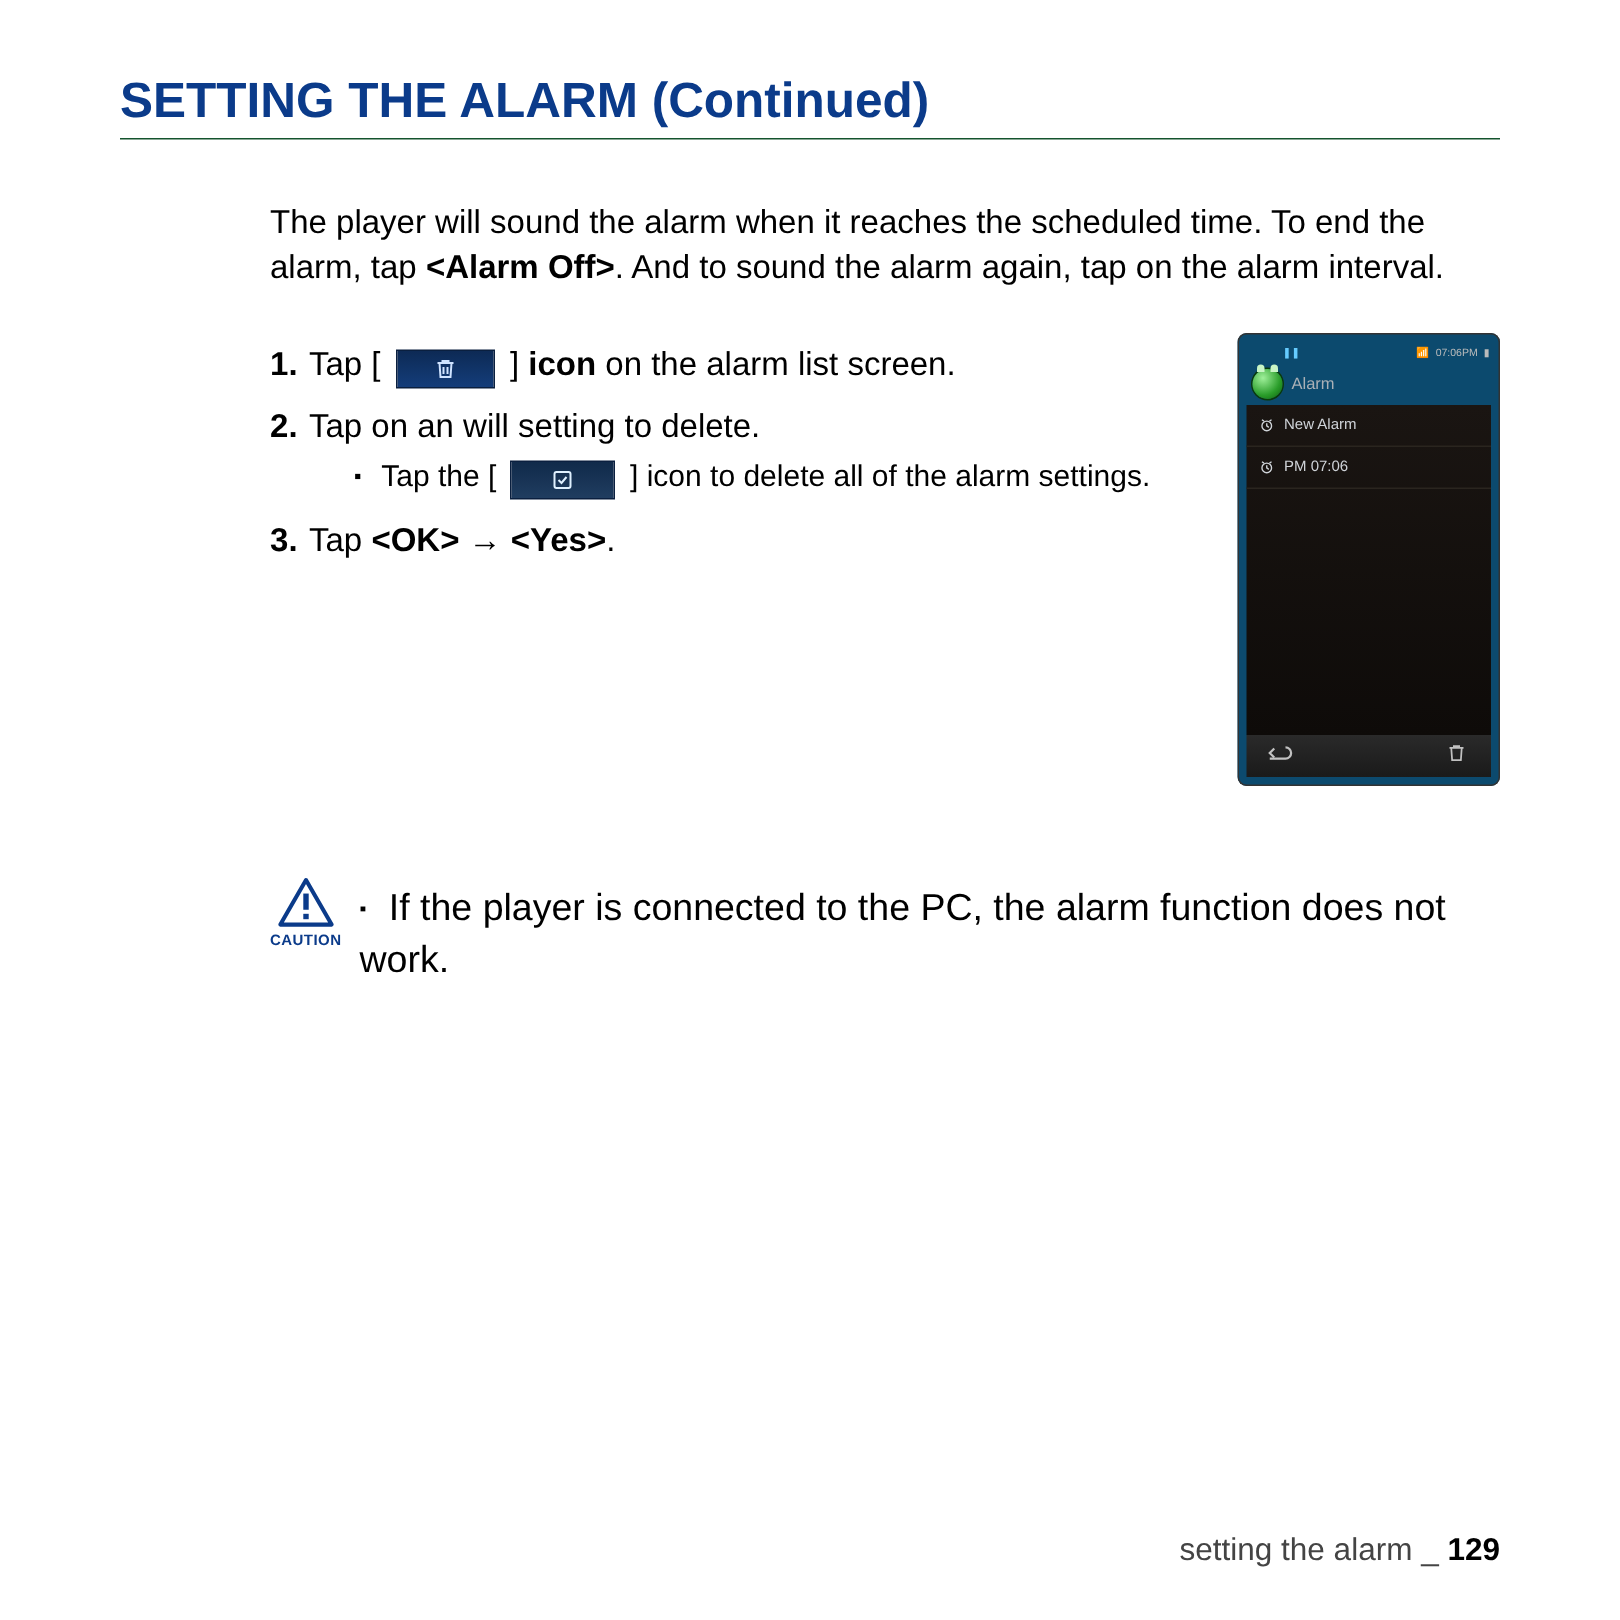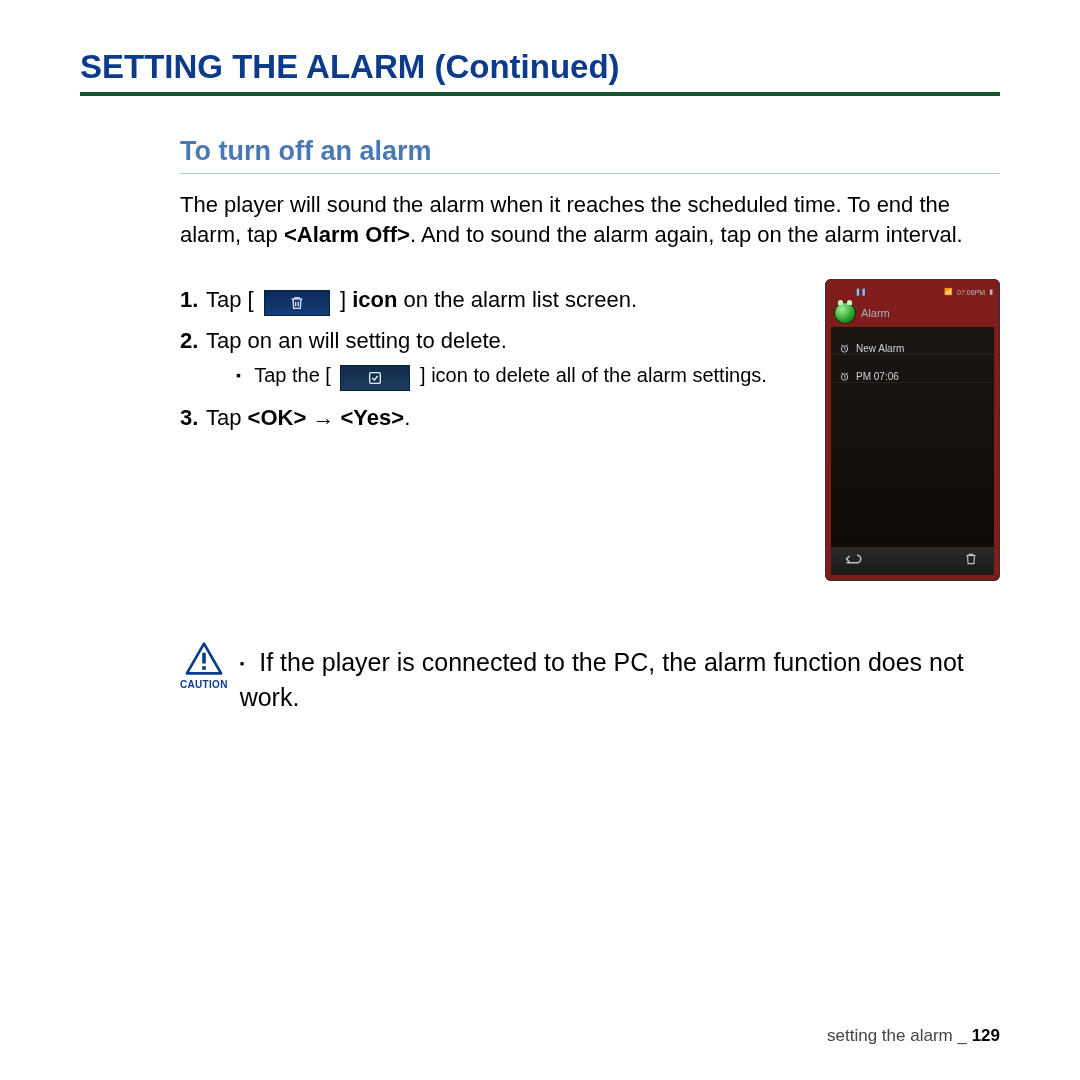--- a/index.html
+++ b/index.html
@@ -2,21 +2,21 @@
 <html><head>
 <meta charset="utf-8">
 <style>
   * { box-sizing: border-box; margin: 0; padding: 0; }
   html, body { width: 1080px; height: 1080px; background: #fff; font-family: Arial, Helvetica, sans-serif; color: #000; }
   .page { padding: 48px 80px 0 80px; position: relative; height: 1080px; }
   h1.page-title {
     color: #0b3b8a;
     font-size: 33px;
     font-weight: bold;
-    border-bottom: 4px solid #14532d;
+    border-bottom: 1px solid #14532d;
     padding-bottom: 6px;
     margin-bottom: 40px;
   }
   .section { margin-left: 100px; margin-right: 0; margin-bottom: 34px; }
   h2.section-title {
     color: #4a78b5;
     font-size: 27px;
     font-weight: bold;
     border-bottom: 1px solid #b7c6de;
     padding-bottom: 6px;
@@ -54,21 +54,21 @@
   }
   .icon-chip svg { width: 16px; height: 18px; }
   .icon-chip.light { background: linear-gradient(#102a4a, #203d60); width: 70px; }
   .device {
     width: 175px;
     flex: 0 0 175px;
     margin-top: -4px;
   }
   .device-frame {
     width: 175px; height: 302px;
-    background: #7f1d1d;
+    background: #0c4a6e;
     border-radius: 6px;
     padding: 6px;
     display: flex; flex-direction: column;
     box-shadow: inset 0 0 0 1px #333;
   }
   .statusbar {
     height: 14px;
     display: flex; align-items: center; justify-content: space-between;
     color: #9ab; font-size: 7px;
     padding: 0 1px 0 24px;
@@ -88,53 +88,52 @@
   }
   .clock-badge::after {
     content: ""; position: absolute; left: 3px; top: -3px; width: 5px; height: 5px;
     background: #c9f5c5; border-radius: 50% 50% 0 0;
     box-shadow: 9px 0 0 #c9f5c5;
   }
   .app-title { color: #aab0b6; font-size: 11px; }
   .list { flex: 1; background: linear-gradient(#1a1512, #0e0b09); }
   .list-row {
     height: 28px; border-bottom: 1px solid #2a251f;
-    display: flex; align-items: flex-end; gap: 6px;
+    display: flex; align-items: center; gap: 6px;
     padding: 0 8px; color: #cfd3d8; font-size: 10px;
   }
   .row-icon { width: 11px; height: 11px; }
   .device-footer {
     height: 28px; background: linear-gradient(#2a2a2a, #1a1a1a);
     display: flex; align-items: center; justify-content: space-between;
     padding: 0 14px;
   }
   .device-footer svg { width: 18px; height: 14px; opacity: .85; }
   .caution-row {
     display: flex; align-items: flex-start; gap: 12px;
     margin-top: 60px;
   }
   .caution-badge { display: flex; flex-direction: column; align-items: center; text-align: right; }
   .caution-badge svg { width: 40px; height: 36px; }
   .caution-label { font-size: 10px; font-weight: bold; color: #0b3b8a; margin-top: 2px; letter-spacing: .3px; }
   .caution-text { font-size: 25px; line-height: 1.4; margin-top: 4px; }
   .caution-text::before { content: "▪"; font-size: 13px; margin-right: 8px; position: relative; top: -3px; }
   .footer {
     position: absolute; bottom: 34px; right: 80px;
-    font-size: 17px; color: #444; text-align: center;
+    font-size: 21px; color: #444; text-align: center;
   }
   .footer .num { font-weight: bold; color: #000; }
 </style>
 </head>
 <body>
 
 <div class="page">
   <h1 class="page-title">SETTING THE ALARM (Continued)</h1>
 
   <div class="section">
-    <h2 class="section-title">To turn off an alarm</h2>
     <p class="body-text">
       <span>The player will sound the alarm when it reaches the scheduled time. To end the alarm, tap </span><b>&lt;Alarm Off&gt;</b><span>. And to sound the alarm again, tap on the alarm interval.</span>
     </p>
   </div>
 
   <div class="section">
     <div class="delete-wrap">
       <div class="steps">
         <ol class="steps-list">
           <li>

